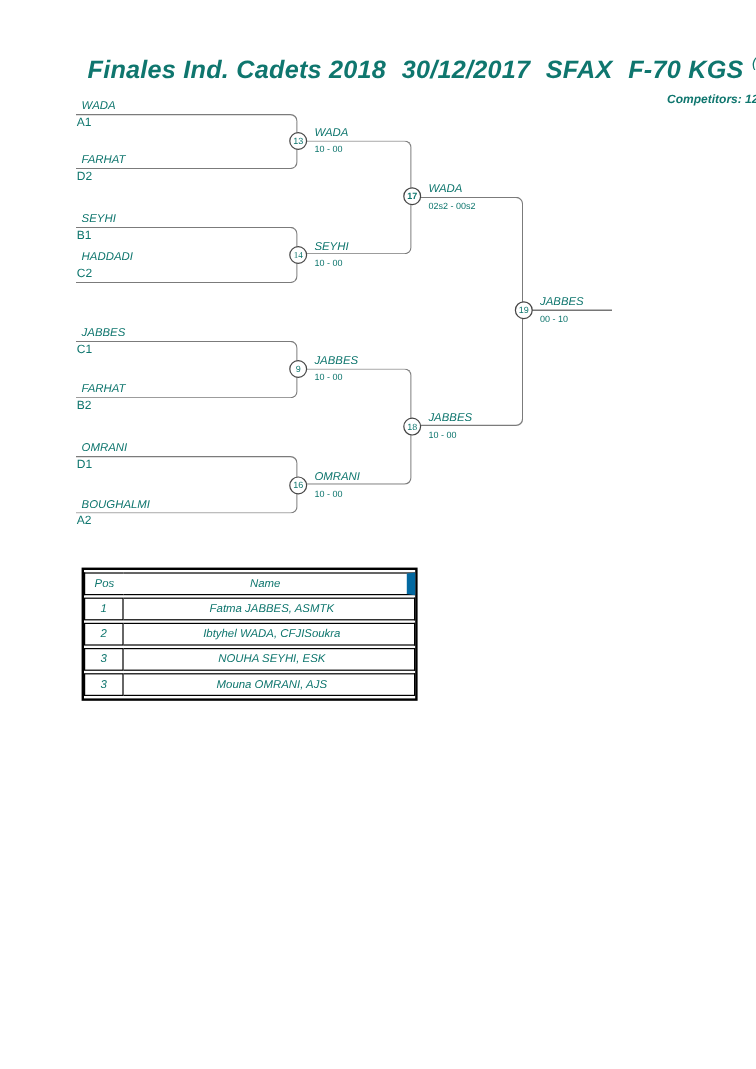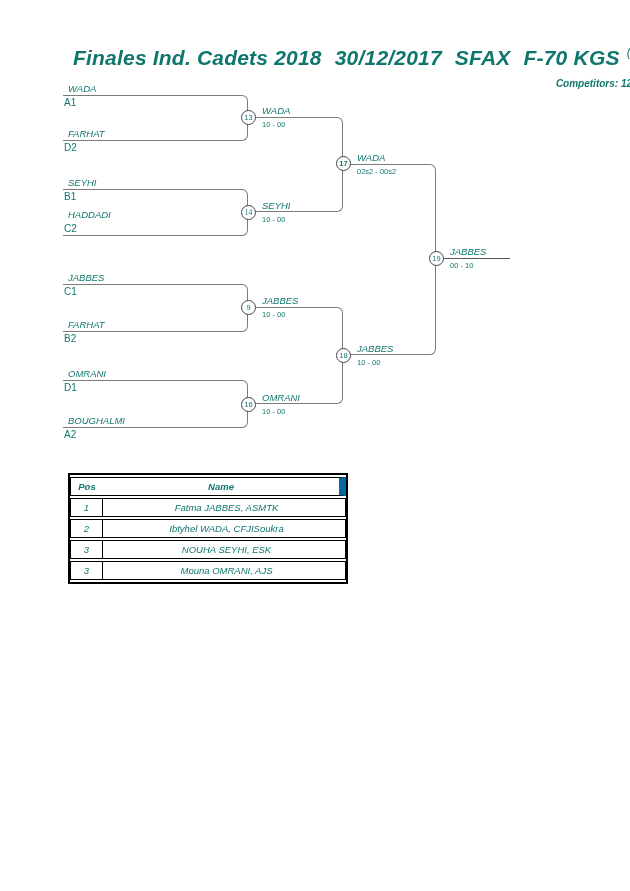--- a/index.html
+++ b/index.html
@@ -132,21 +132,21 @@
     border-collapse: separate;
     border-spacing: 0 2px;
     background: #fff;
   }
   .results-table th, .results-table td {
     font-size: 9.5px;
     height: 15px;
     padding: 1px 2px;
   }
   .results-table th {
-    font-weight: bold;
+    font-weight: normal;
     font-style: italic;
     text-align: center;
     border-top: 1px solid #000;
     border-bottom: 1px solid #000;
   }
   .results-table th.col-pos { width: 28px; border-left: 1px solid #000; }
   .results-table th.col-name { border-right: 7px solid #0369a1; }
   .results-table td {
     font-style: italic;
     border: 1px solid #000;

